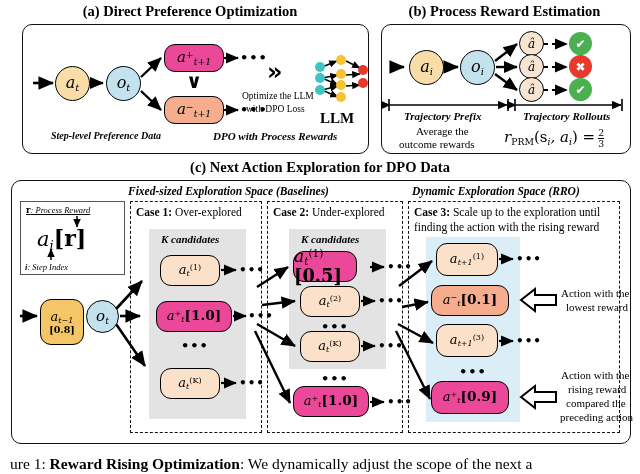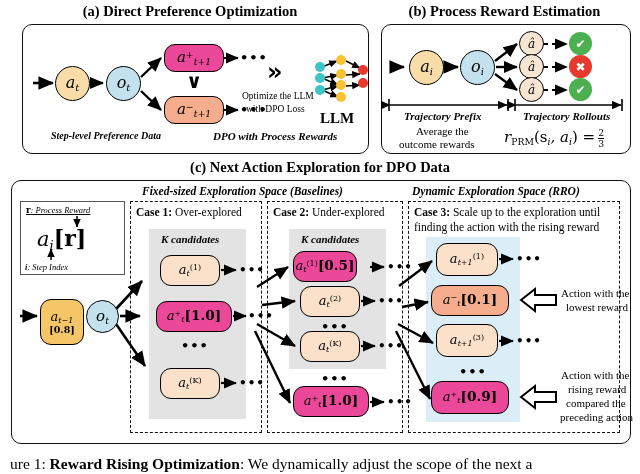--- a/index.html
+++ b/index.html
@@ -161,21 +161,21 @@
 
   <div class="lbl mth" style="left:122px;top:103px;font-size:15px;font-style:normal;">
     <span style="font-style:italic;">r</span><span style="font-size:.62em;vertical-align:-.28em;">PRM</span><span>(s</span><span class="sub">i</span><span style="font-style:italic;">, a</span><span class="sub">i</span><span>) =</span><span style="display:inline-block;vertical-align:middle;text-align:center;font-size:.62em;line-height:1.05;margin-left:3px;"><span style="display:block;border-bottom:1.2px solid #000;">2</span><span style="display:block;">3</span></span>
   </div>
 </div>
 
 <div class="ptitle" style="left:0px;top:159px;width:640px;font-size:14.5px;">(c) Next Action Exploration for DPO Data</div>
 
 <div class="panel" style="left:11px;top:180px;width:618px;height:262px;">
 
-  <div class="lbl ital" style="left:130px;top:4px;font-size:11.5px;">Fixed-sized Exploration Space (Baselines)</div>
+  <div class="lbl ital" style="left:116px;top:4px;font-size:11.5px;">Fixed-sized Exploration Space (Baselines)</div>
   <div class="lbl ital" style="left:400px;top:4px;font-size:11.5px;">Dynamic Exploration Space (RRO)</div>
 
   <div class="solidbox" style="left:8px;top:20px;width:105px;height:74px;">
     <div class="lbl" style="left:5px;top:3px;font-size:8.5px;font-style:italic;text-decoration:underline;">
       <span style="font-weight:bold;font-family:'DejaVu Serif',serif;font-style:normal;">r</span><span>: Process Reward</span>
     </div>
     <svg width="105" height="74">
       <line x1="56" y1="14" x2="56" y2="25" stroke="#000" stroke-width="1.5" marker-end="url(#ah)"></line>
       <line x1="30" y1="58" x2="30" y2="47" stroke="#000" stroke-width="1.5" marker-end="url(#ah)"></line>
     </svg>
@@ -229,21 +229,21 @@
   <div class="dots" style="left:236px;top:128px;font-size:12px;">•••</div>
   <div class="dots" style="left:227px;top:195px;font-size:12px;">•••</div>
 
   <div class="dashbox" style="left:255px;top:20px;width:136px;height:232px;"></div>
   <div class="lbl" style="left:261px;top:25px;font-size:11.5px;">
     <span style="font-weight:bold;">Case 2:</span><span> Under-explored</span>
   </div>
   <div class="graybox" style="left:277px;top:48px;width:97px;height:140px;"></div>
   <div class="lbl ital" style="left:289px;top:52px;font-size:11px;">K candidates</div>
 
-  <div class="node pill green" style="left:281px;top:70px;width:64px;height:31px;font-size:13px;">
+  <div class="node pill green" style="left:281px;top:70px;width:64px;height:31px;font-size:17px;">
     <span class="mth"><span>a</span><span class="sub">t</span><span class="sup">(1)</span><span class="rew" style="font-size:1.05em;">[0.5]</span></span>
   </div>
   <div class="node pill peach" style="left:288px;top:105px;width:60px;height:31px;font-size:13px;">
     <span class="mth"><span>a</span><span class="sub">t</span><span class="sup">(2)</span></span>
   </div>
   <div class="dots" style="left:309px;top:138px;font-size:13px;">•••</div>
   <div class="node pill peach" style="left:288px;top:150px;width:60px;height:31px;font-size:13px;">
     <span class="mth"><span>a</span><span class="sub">t</span><span class="sup">(K)</span></span>
   </div>
   <div class="dots" style="left:309px;top:190px;font-size:13px;">•••</div>

